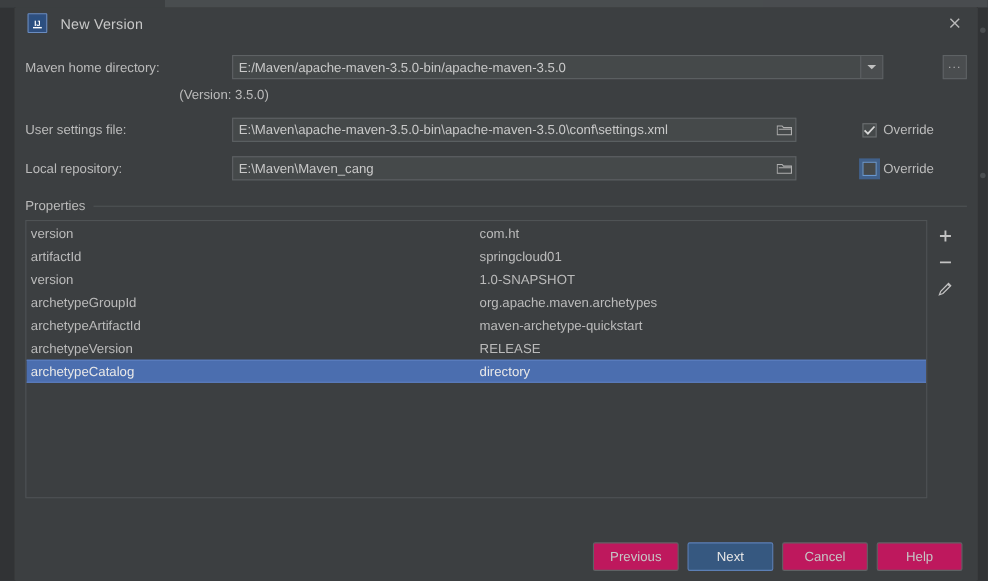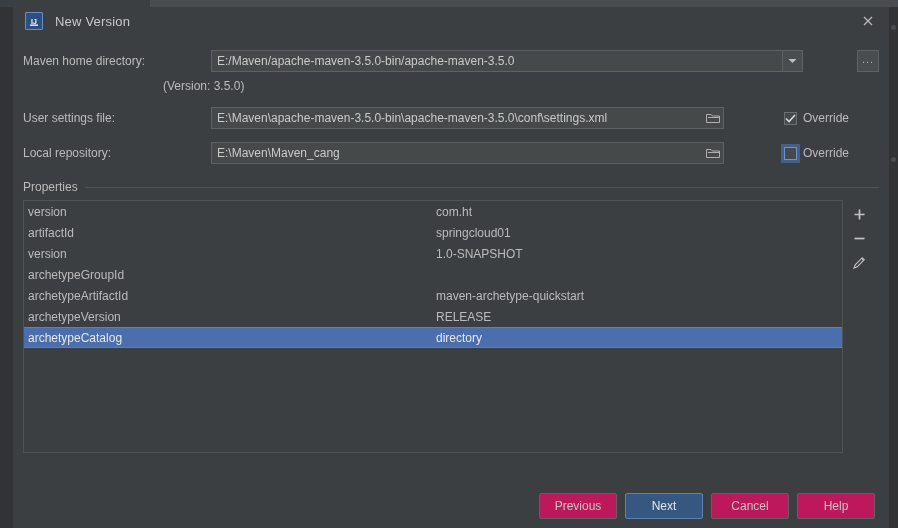--- a/index.html
+++ b/index.html
@@ -434,20 +434,21 @@
           <div class="trow">
             <span class="tkey">artifactId</span>
             <span class="tval">springcloud01</span>
           </div>
           <div class="trow">
             <span class="tkey">version</span>
             <span class="tval">1.0-SNAPSHOT</span>
           </div>
           <div class="trow">
             <span class="tkey">archetypeGroupId</span>
+            <span class="tval">org.apache.maven.archetypes</span>
           </div>
           <div class="trow">
             <span class="tkey">archetypeArtifactId</span>
             <span class="tval">maven-archetype-quickstart</span>
           </div>
           <div class="trow">
             <span class="tkey">archetypeVersion</span>
             <span class="tval">RELEASE</span>
           </div>
           <div class="trow selected">

